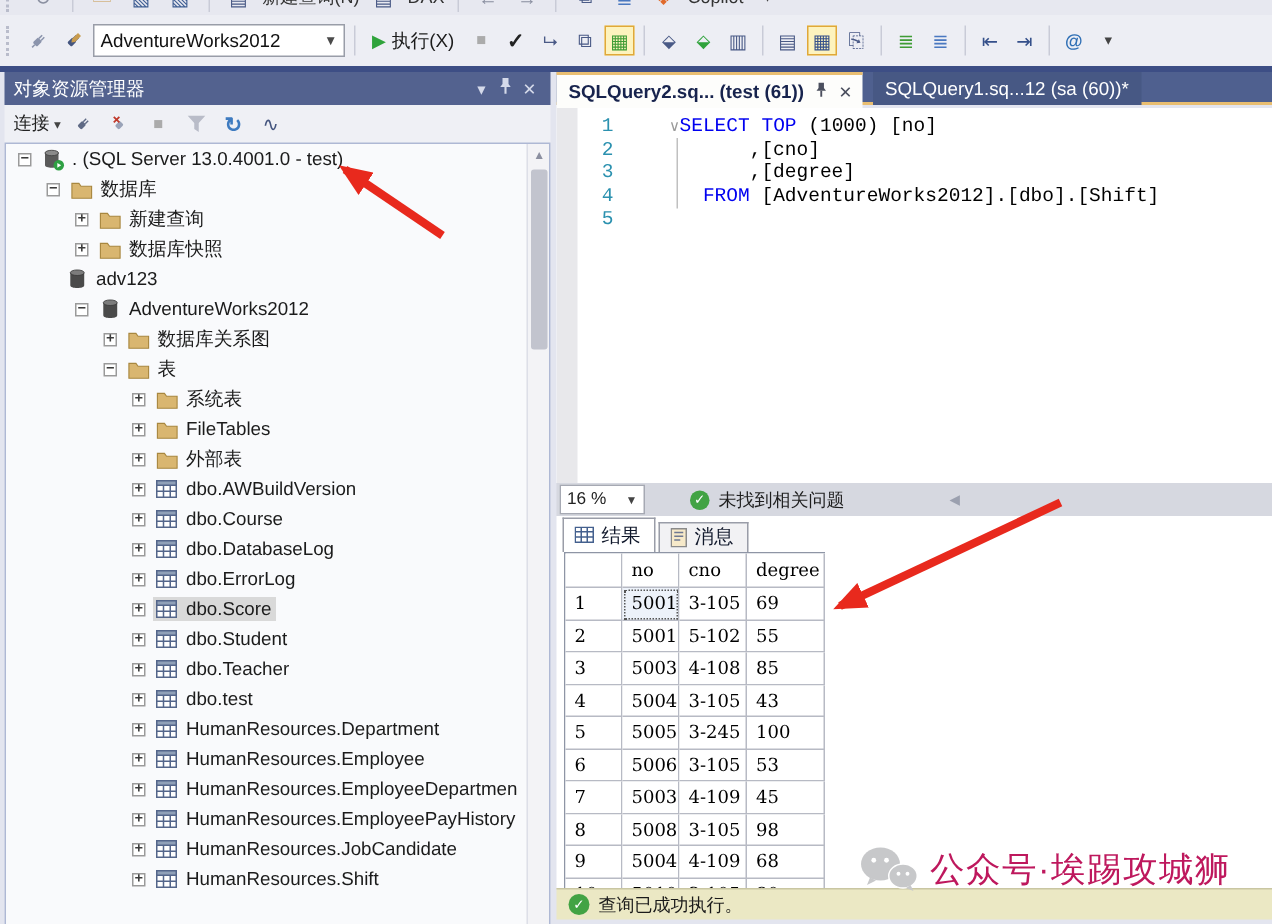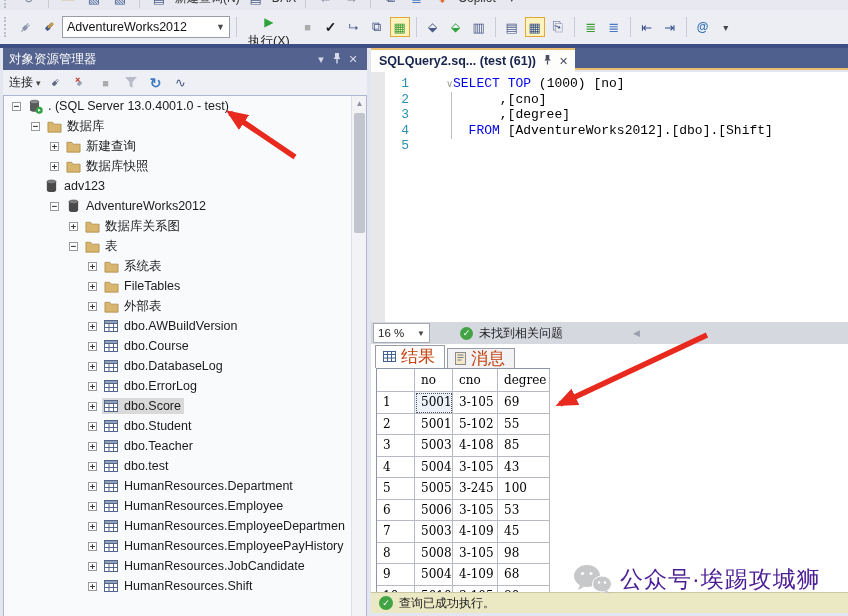--- a/index.html
+++ b/index.html
@@ -12,21 +12,21 @@
   .tb-row1-inner { position:absolute; left:0; top:-15px; height:26px; display:flex; align-items:center; gap:6px; padding-left:4px; white-space:nowrap; color:#333; font-size:12px; }
   .tb-row2 { position:absolute; left:0; top:10px; width:848px; height:34px; background:#EDEEF4; display:flex; align-items:center; padding-left:4px; gap:3px; }
   .tb-divider { position:absolute; left:0; top:44px; width:848px; height:4px; background:#3D4E85; }
   .grip { width:5px; height:20px; border-left:2px dotted #B9BCCB; margin-right:4px; }
   .sep { width:1px; height:20px; background:#C9CBD7; margin:0 3px; }
   .ic { width:20px; height:20px; display:inline-flex; align-items:center; justify-content:center; font-size:13px; color:#4A5A86; border:1px solid transparent; }
   .ic.framed { background:#FDF3BE; border:1px solid #E0A839; }
   .combo { width:168px; height:22px; background:#fff; border:1px solid #999DA8; display:flex; align-items:center; font-size:12.5px; color:#111; padding:0 4px; }
   .combo .cval { flex:1; overflow:hidden; white-space:nowrap; }
   .combo .carr { color:#4A4A4A; font-size:9px; }
-  .exec-btn { display:inline-flex; align-items:center; gap:4px; height:24px; padding:0 5px; font-size:12.5px; color:#1A1A1A;flex-direction:column; }
+  .exec-btn { display:inline-flex; align-items:center; gap:4px; height:24px; padding:0 5px; font-size:12.5px; color:#1A1A1A; }
   .gi-play::before { content:"\25B6"; color:#2FA33B; font-size:12px; }
   .gi-stop::before { content:"\25A0"; color:#ABABAB; font-size:11px; }
   .gi-check::before { content:"\2713"; color:#222; font-weight:bold; font-size:14px; }
   .gi-branch::before { content:"\2BA1"; font-size:12px; }
   .gi-windows::before { content:"\29C9"; font-size:13px; }
   .gi-grid::before { content:"\25A6"; color:#3F9C35; font-size:13px; }
   .gi-plan::before { content:"\2B19"; font-size:12px; }
   .gi-plan2::before { content:"\2B19"; font-size:12px; color:#2FA33B; }
   .gi-stats::before { content:"\25A5"; font-size:13px; }
   .gi-doc::before { content:"\25A4"; font-size:13px; }
@@ -86,37 +86,37 @@
   .ed-status { position:absolute; left:0; top:274px; right:0; height:22px; background:#D6D8E0; display:flex; align-items:center; }
   .zoom-combo { width:57px; height:20px; margin-left:2px; background:#fff; border:1px solid #A6A9B3; font-size:11.5px; color:#222; display:flex; align-items:center; padding:0 4px; }
   .zoom-combo .cval { flex:1; }
   .health { display:flex; align-items:center; gap:6px; margin-left:30px; font-size:12px; color:#1E1E1E; }
   .gcheck { width:13px; height:13px; border-radius:50%; background:#42A344; color:#fff; font-size:9px; line-height:13px; text-align:center; }
   .collapse-arr { position:absolute; left:262px; top:6px; color:#9BA0AF; font-size:9px; }
 
   
   .results { position:absolute; left:0; top:296px; right:0; height:248px; background:#FFFFFF; overflow:hidden; }
   .rtabs { position:absolute; left:4px; top:2px; height:22px; display:flex; align-items:flex-end; gap:2px; }
-  .rtab { display:flex; align-items:center; gap:5px; font-size:17px; color:#c2410c; border:1px solid #9A9DA8; border-bottom:none; background:#F2F2F4; padding:2px 9px 3px 7px; height:20px; }
+  .rtab { display:flex; align-items:center; gap:5px; font-size:13px; color:#0f172a; border:1px solid #9A9DA8; border-bottom:none; background:#F2F2F4; padding:2px 9px 3px 7px; height:20px; }
   .rtab.active { background:#FFFFFF; height:23px; position:relative; z-index:2; }
   .grid { position:absolute; left:5px; top:24px; border-top:1px solid #8E95A5; border-left:1px solid #8E95A5; background:#fff; }
   .grow { display:flex; }
   .gcell { border-right:1px solid #B7BAC4; border-bottom:1px solid #B7BAC4; font:12px/21px "DejaVu Serif", serif; color:#000; padding:0 0 0 6px; height:21.5px; overflow:hidden; white-space:nowrap; background:#fff; }
   .ghead .gcell { height:23px; line-height:22px; }
   .gc0 { width:38px; } .gc1 { width:38px; } .gc2 { width:45px; } .gc3 { width:52px; }
   .gcell.selcell { background:#EDF2FA; outline:1px dotted #555; outline-offset:-2px; }
 
   
   .qstatus { position:absolute; left:0; top:544px; right:0; height:21px; background:#EBE8C4; display:flex; align-items:center; gap:6px; padding-left:8px; font-size:12px; color:#1A1A1A; border-top:1px solid #C9C6A2; }
   .qstatus .gcheck { width:14px; height:14px; line-height:14px; }
 
   
   #arrow-overlay { position:absolute; inset:0; width:848px; height:616px; pointer-events:none; z-index:50; }
   .watermark { position:absolute; left:572px; top:563px; display:flex; align-items:center; gap:8px; z-index:40; pointer-events:none; }
-  .wm-text { font-size:23px; color:#4c1d95; letter-spacing:1px; white-space:nowrap; font-family:"Liberation Sans", sans-serif; }
+  .wm-text { font-size:23px; color:#be185d; letter-spacing:1px; white-space:nowrap; font-family:"Liberation Sans", sans-serif; }
 </style>
 </head>
 <body>
 
 <div id="app">
 
   <div class="tb-row1">
     <div class="tb-row1-inner">
       <span class="grip"></span>
       <span class="ic gi-undo"></span>
@@ -595,20 +595,23 @@
       <div class="tab active">
         <span>SQLQuery2.sq... (test (61))</span>
         <span class="pin">
           <svg width="9" height="10" viewBox="0 0 10 11">
               <path d="M3 0 h4 v4 l1.5 2 H1.5 L3 4z" fill="#4B4F5E"></path>
               <line x1="5" y1="6" x2="5" y2="10.5" stroke="#4B4F5E" stroke-width="1.4"></line>
             </svg>
         </span>
         <span class="cls">✕</span>
       </div>
+      <div class="tab inactive">
+        <span>SQLQuery1.sq...12 (sa (60))*</span>
+      </div>
     </div>
 
     <div class="editor">
       <div class="ind-margin"></div>
       <div class="codelines">
           <div class="cl"><span class="lnum">1</span><span class="lmargin"></span><span class="kw">SELECT</span><span> </span><span class="kw">TOP</span><span> (1000) [no]</span></div>
           <div class="cl"><span class="lnum">2</span><span class="lmargin"></span><span>      ,[cno]</span></div>
           <div class="cl"><span class="lnum">3</span><span class="lmargin"></span><span>      ,[degree]</span></div>
           <div class="cl"><span class="lnum">4</span><span class="lmargin"></span><span>  </span><span class="kw">FROM</span><span> [AdventureWorks2012].[dbo].[Shift]</span></div>
           <div class="cl"><span class="lnum">5</span><span class="lmargin"></span></div>

